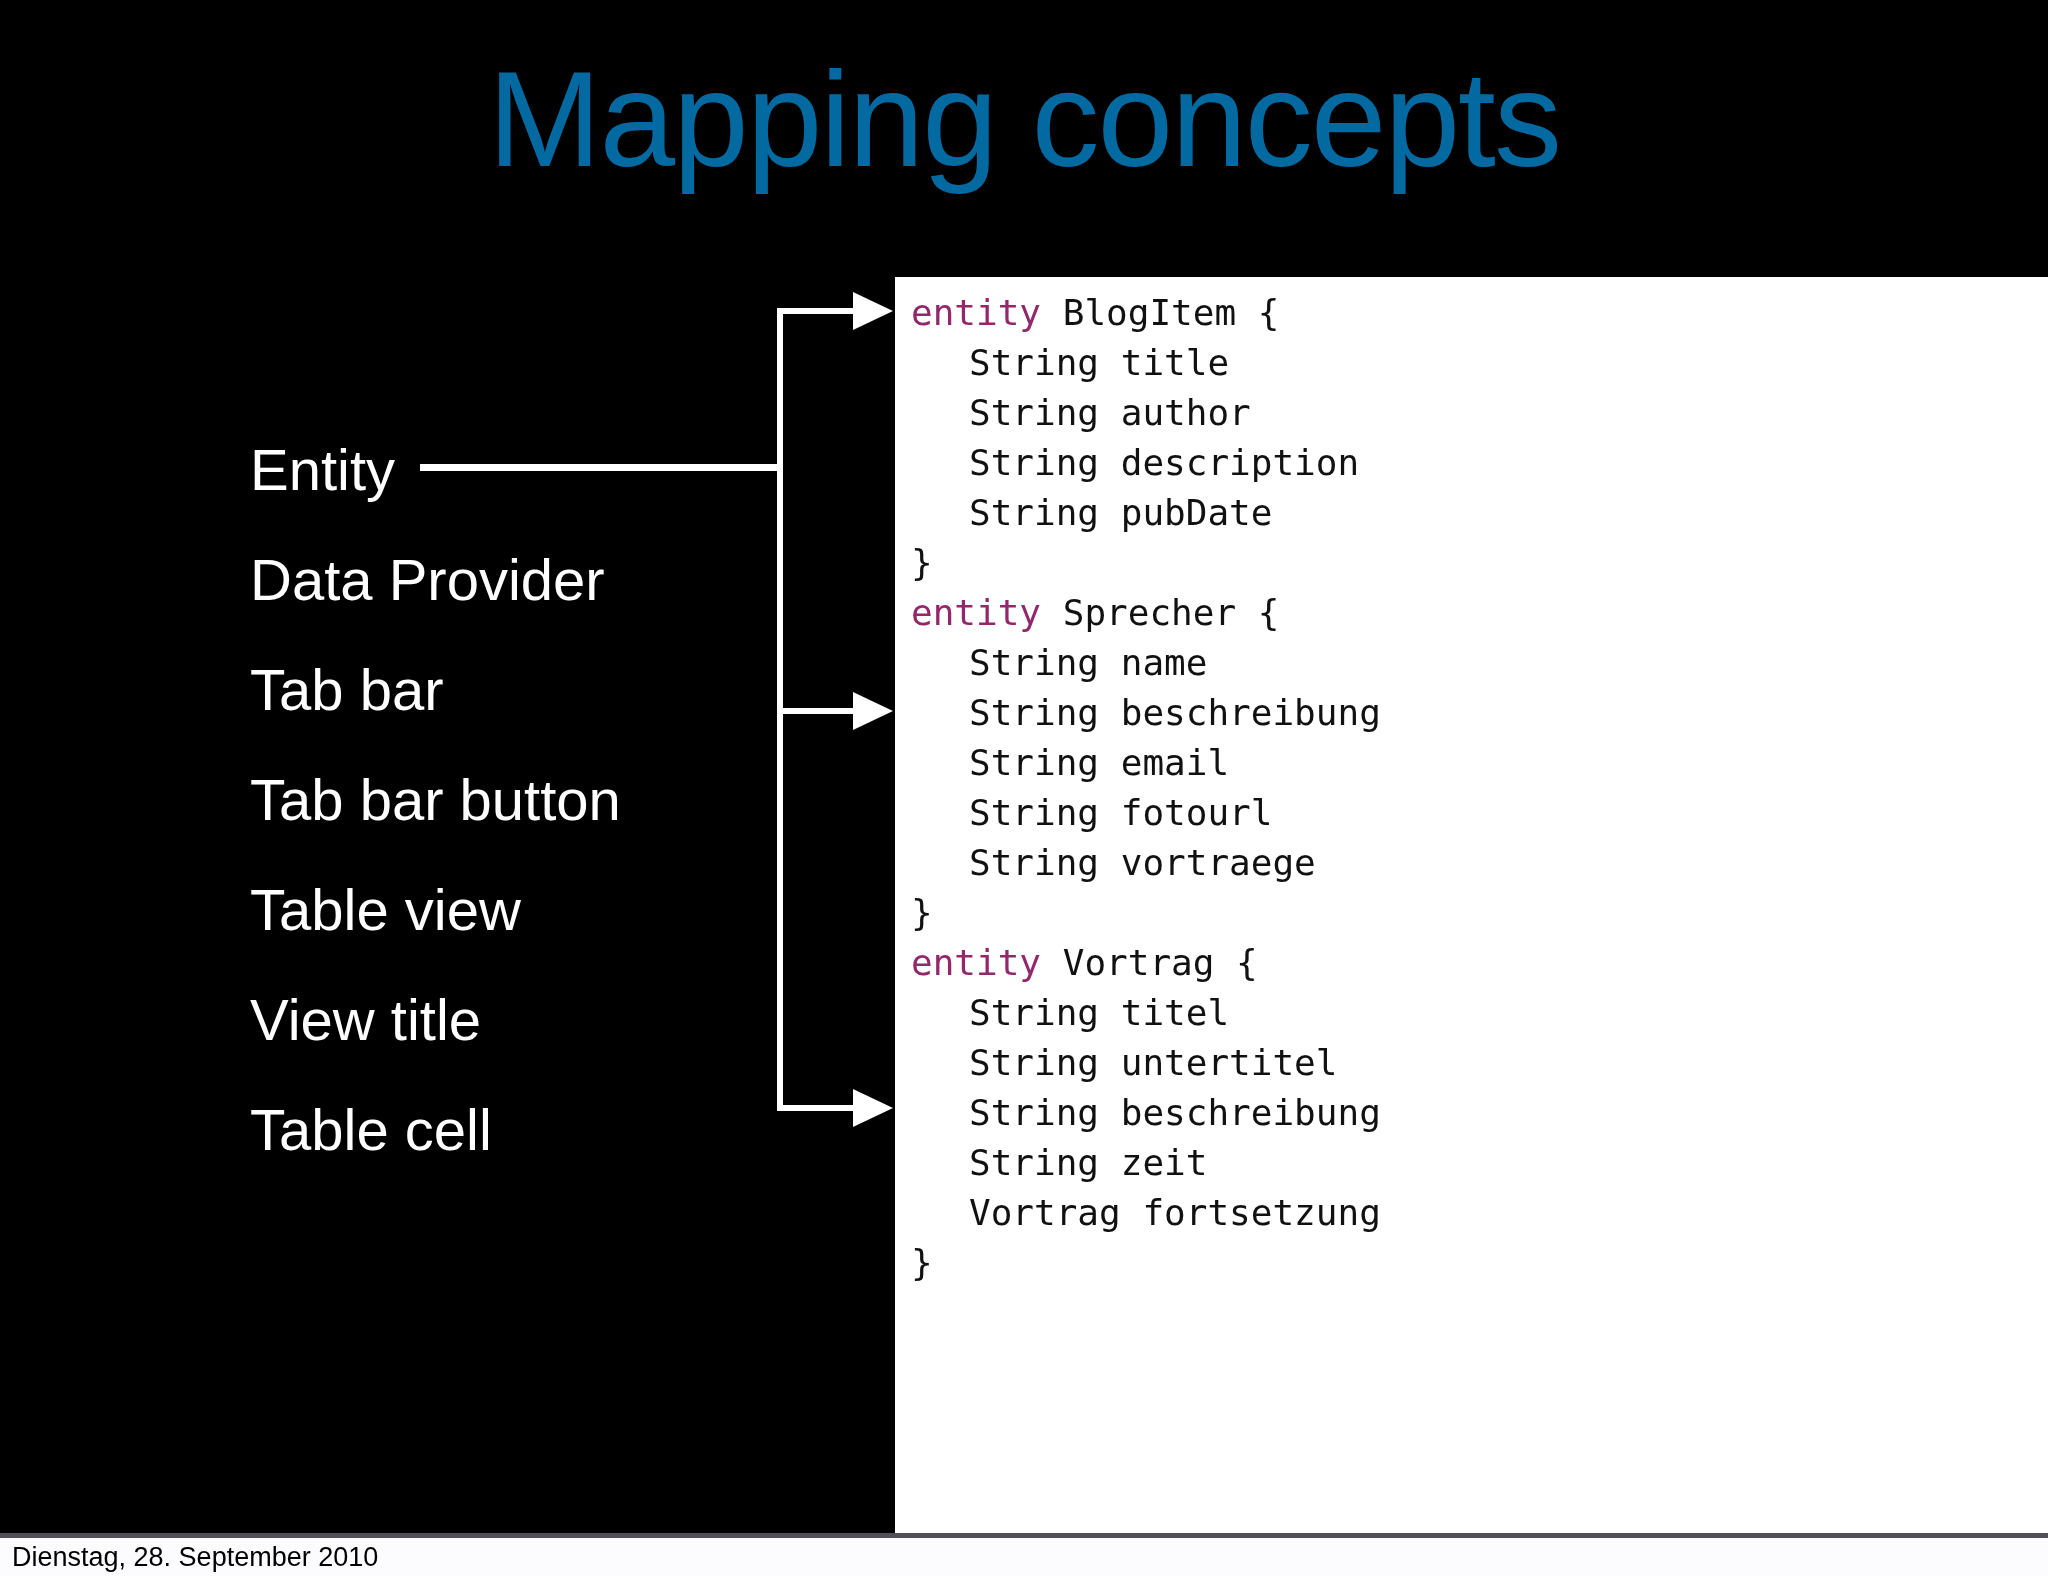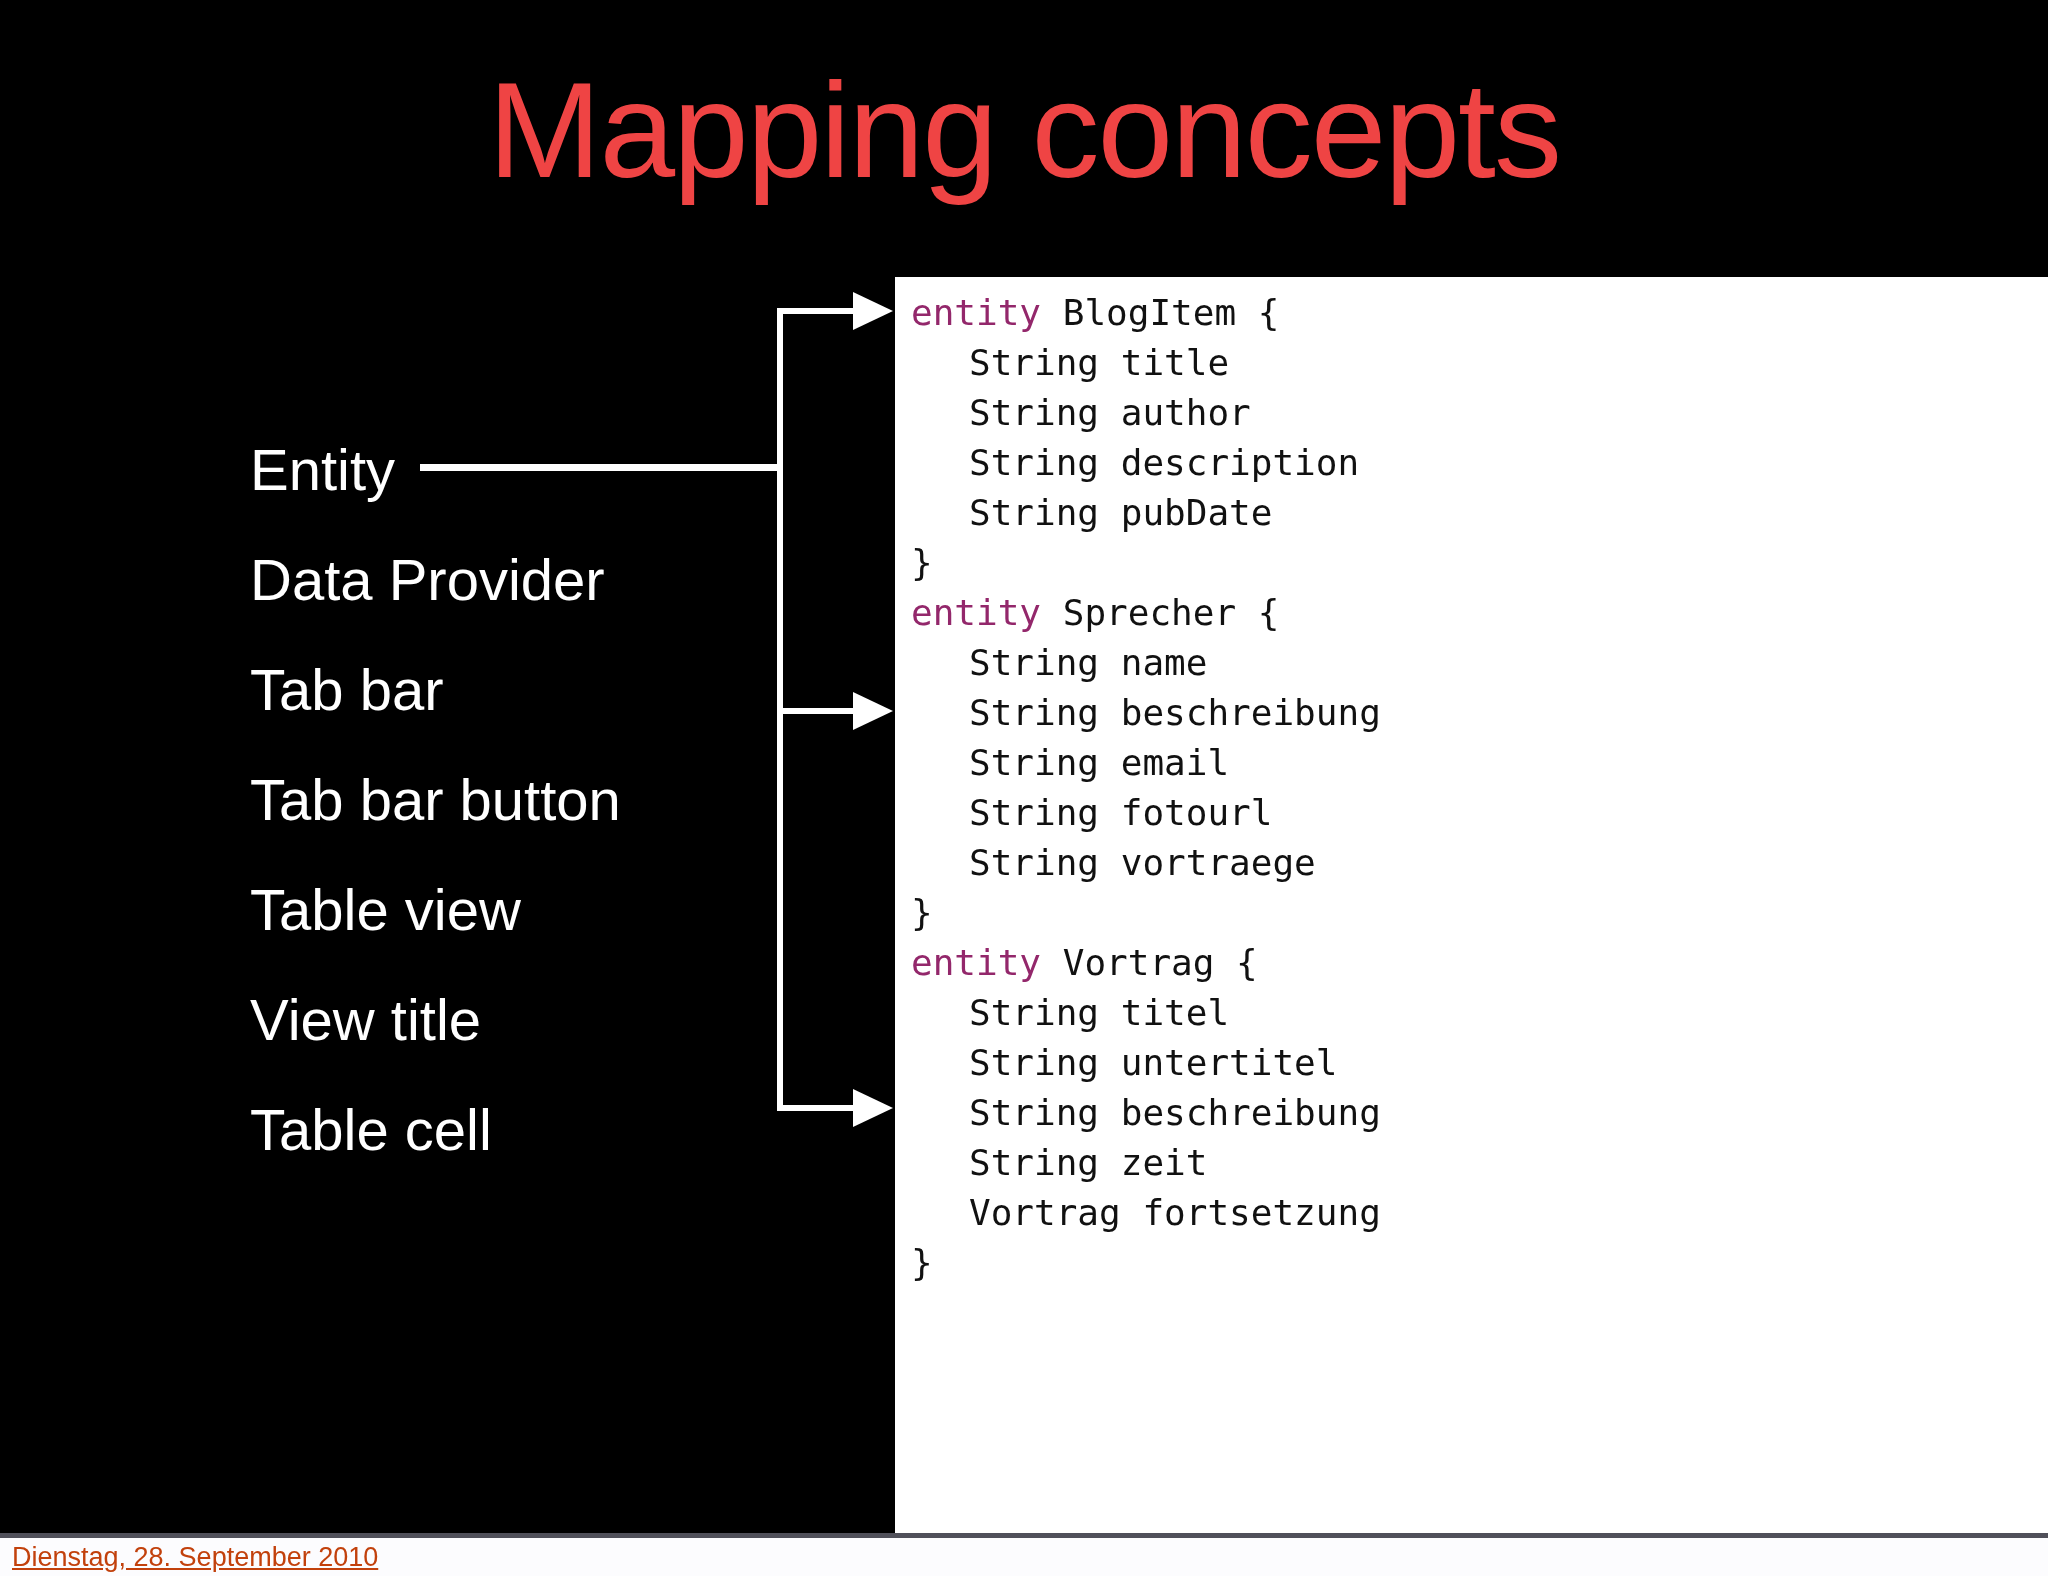--- a/index.html
+++ b/index.html
@@ -20,23 +20,23 @@
     position: absolute;
     left: 0; top: 0;
     width: 2048px;
     height: 1533px;
     background: #000;
     overflow: hidden;
   }
   .slide-title {
     position: absolute;
     left: 0; right: 0;
-    top: 62px;
+    top: 51px;
     text-align: center;
-    color: #ef4444;
+    color: #0369a1;
     font-size: 136px;
     line-height: 1;
     letter-spacing: -2px;
     font-weight: 400;
     white-space: nowrap;
   }
   
   .label-list {
     position: absolute;
     left: 250px;
@@ -94,23 +94,22 @@
     width: 2048px;
     height: 38px;
     background: #fcfcfe;
   }
   .footer-date {
     position: absolute;
     left: 12px;
     top: 2px;
     font-size: 27px;
     line-height: 34px;
-    color: #c2410c;
+    color: #000000;
     white-space: nowrap;
-    text-decoration: underline;
   }
 </style>
 </head>
 <body>
 
 <div class="screen">
 
   <div class="slide">
 
     <div class="slide-title">Mapping concepts</div>

